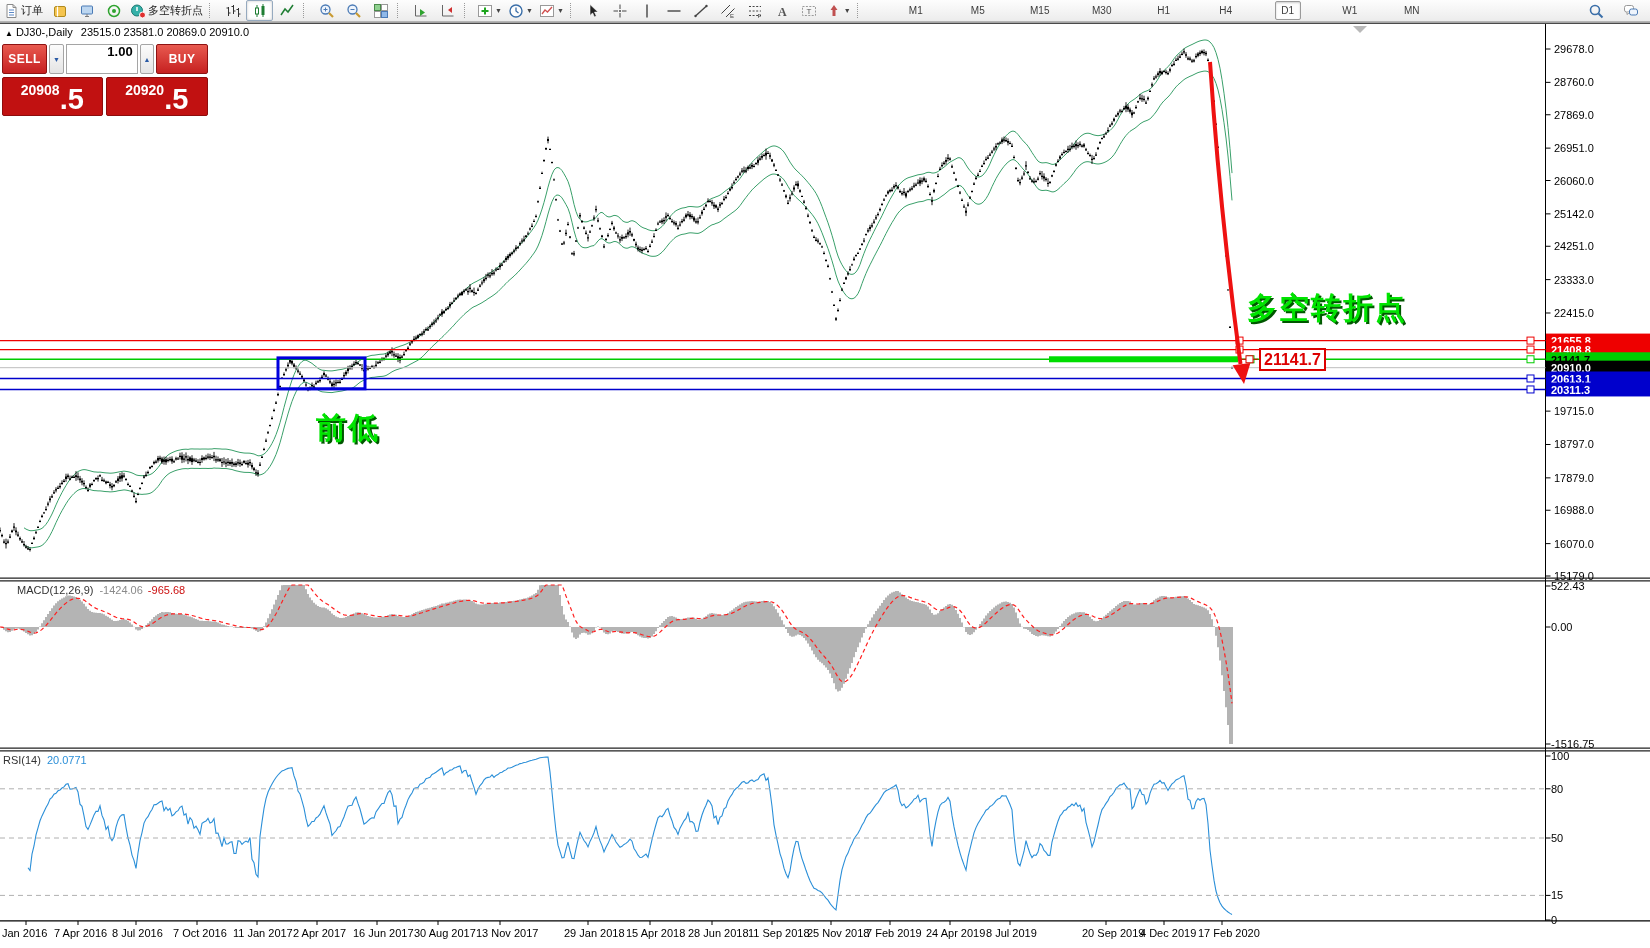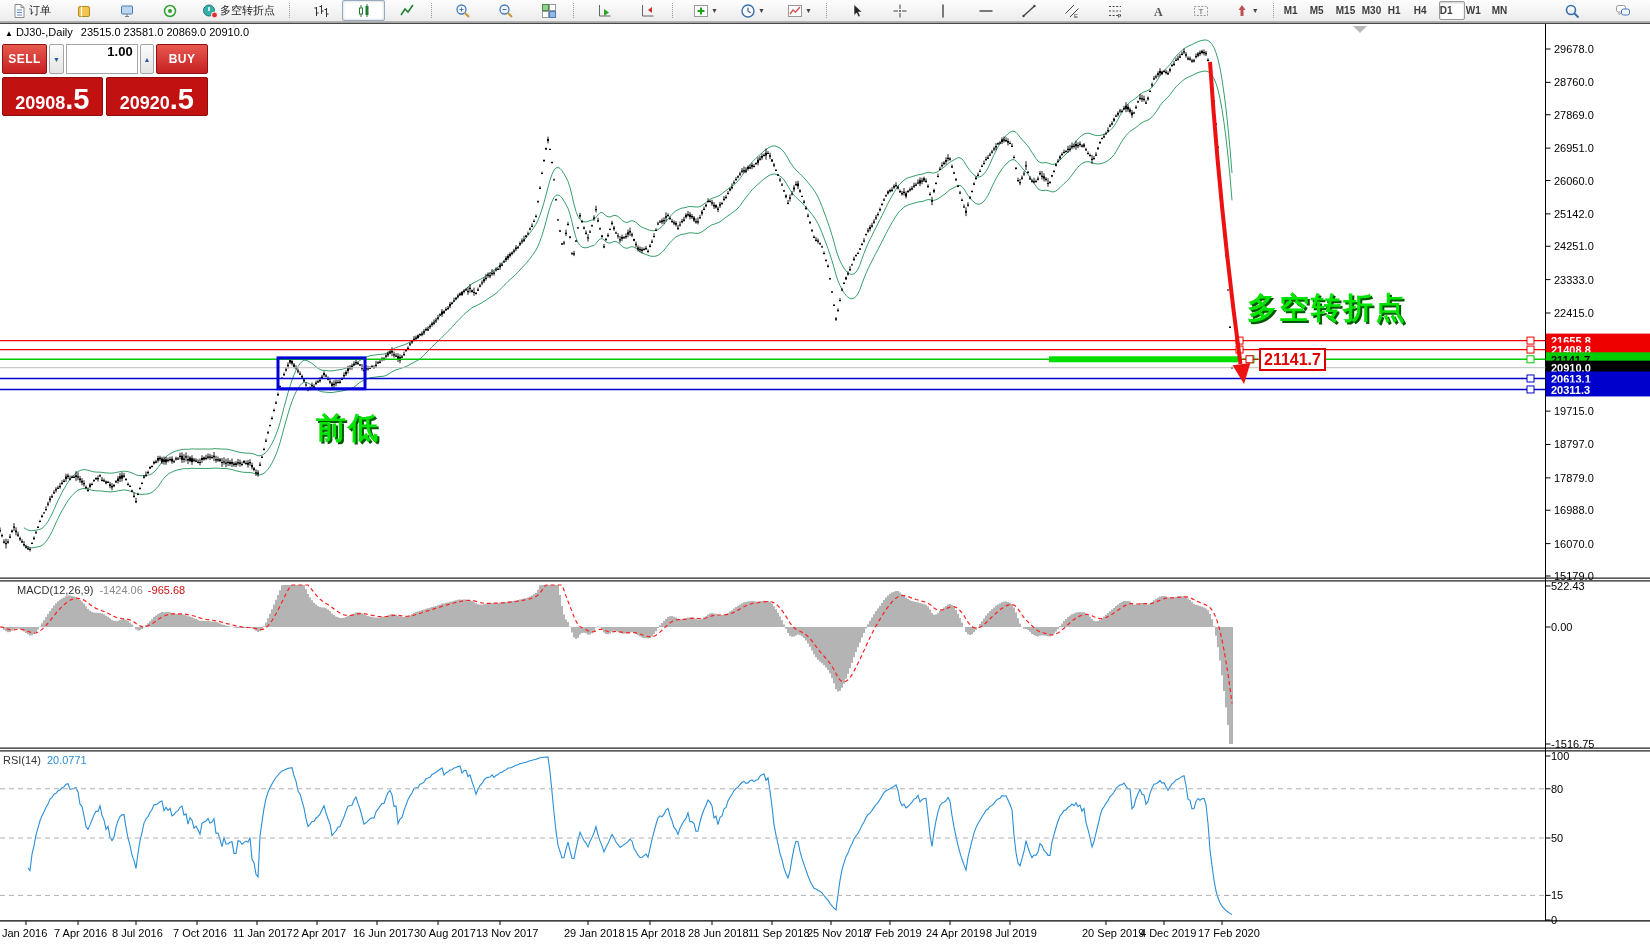--- a/index.html
+++ b/index.html
@@ -2,26 +2,26 @@
 <html><head>
 <meta charset="utf-8">
 <style>
   html,body{margin:0;padding:0;background:#f0f0f0;font-family:"Liberation Sans",sans-serif;}
   #app{position:relative;width:1650px;height:948px;overflow:hidden;background:#fff;}
   
   #toolbar{position:absolute;left:0;top:0;width:1650px;height:22px;background:linear-gradient(#fdfdfd,#ececec);
     border-bottom:1px solid #b5b5b5;display:flex;align-items:center;box-sizing:border-box;z-index:5;}
   .grip{width:5px;height:15px;border-left:1px dotted #9a9a9a;margin:0 4px 0 3px;}
   .tb-btn{height:19px;min-width:21px;display:flex;align-items:center;justify-content:center;gap:2px;
-    border:1px solid transparent;border-radius:2px;padding:0 10px;font-size:11px;color:#222;cursor:default;}
+    border:1px solid transparent;border-radius:2px;padding:0 2px;font-size:11px;color:#222;cursor:default;}
   .tb-btn.active{background:#fff;border-color:#96aabf;box-shadow:inset 0 0 3px #c9c9c9;}
   .tb-btn svg{display:block;}
   .tb-caret{font-size:7px;color:#444;line-height:1;}
-  .tf-btn{height:17px;min-width:24px;display:flex;align-items:center;
-    font-size:10px;font-weight:bold;color:#3c3c3c;border:1px solid transparent;border-radius:2px;}
+  .tf-btn{height:17px;min-width:24px;display:flex;align-items:center;justify-content:center;
+    font-size:10px;font-weight:normal;color:#3c3c3c;border:1px solid transparent;border-radius:2px;margin-left:36px;}
   .tf-btn.active{background:#fdfdfd;border-color:#9a9a9a;box-shadow:inset 0 1px 2px #cfcfcf;}
   #tb-right{margin-left:auto;display:flex;align-items:center;margin-right:6px;gap:8px;}
   
   #chart-svg{position:absolute;left:0;top:22px;z-index:1;}
   .overlay{position:absolute;z-index:3;}
   #chart-title{left:5px;top:26px;font-size:11px;color:#000;white-space:nowrap;}
   #chart-title .mk{font-size:8px;margin-right:3px;}
   #chart-title .sym{margin-right:8px;}
   
   #trade-panel{left:2px;top:44px;width:206px;}
@@ -30,21 +30,21 @@
     font-size:12px;font-weight:bold;display:flex;align-items:center;justify-content:center;letter-spacing:.5px;}
   #sell-btn{width:45px;} #buy-btn{width:52px;}
   .spin{width:13px;background:linear-gradient(#fcfcfc,#e4e4e4);border:1px solid #a5a5a5;border-radius:2px;
     font-size:7px;color:#2a5aa5;display:flex;align-items:center;justify-content:center;}
   #vol-input{width:66px;border:1px solid #a5a5a5;font-family:"Liberation Sans",sans-serif;font-size:13px;
     font-weight:bold;text-align:right;padding:0 4px 16px 0;}
   #tp-row2{display:flex;gap:3px;margin-top:3px;}
   .px-box{background:#c11111;border:1px solid #8e0c0c;border-radius:2px;height:36px;color:#fff;
     display:flex;align-items:flex-end;justify-content:center;padding-bottom:1px;}
   #sell-px{width:99px;} #buy-px{width:101px;}
-  .px-main{font-size:18px;font-weight:bold;margin-bottom:0;}
+  .px-main{font-size:14px;font-weight:bold;margin-bottom:16px;}
   .px-big{font-size:29px;font-weight:bold;line-height:.95;}
   
   .ind-label{font-size:11px;color:#333;white-space:nowrap;}
   #macd-label{left:17px;top:584px;}
   #rsi-label{left:3px;top:754px;}
   .v-gray{color:#8a8a8a;margin-left:6px;} .v-red{color:#cc1111;margin-left:5px;} .v-blue{color:#2b8fd8;margin-left:6px;}
   
   .cn-ann{font-size:30px;font-weight:bold;color:#00e400;text-shadow:2px 2px 0 #005700;letter-spacing:2px;white-space:nowrap;}
   #ann-turn{left:1247px;top:288px;}
   #ann-low{left:316px;top:408px;}

